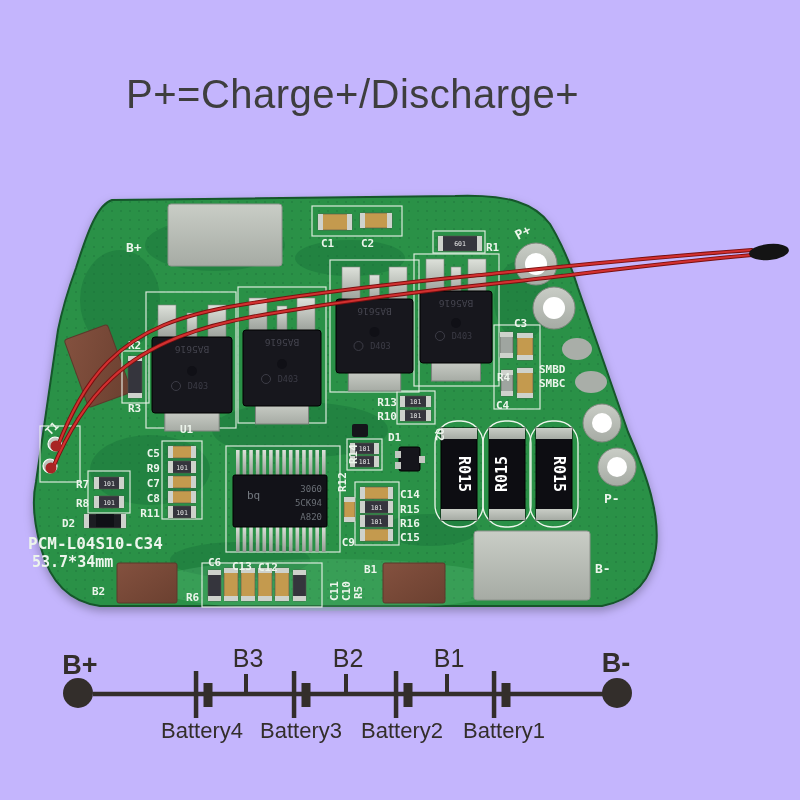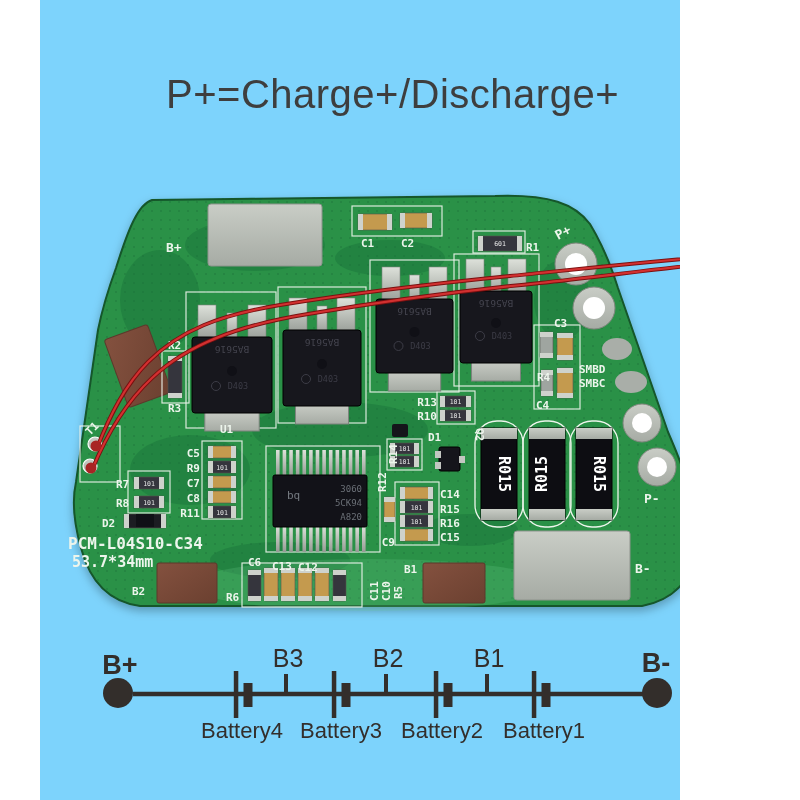--- a/index.html
+++ b/index.html
@@ -1,17 +1,17 @@
 <!DOCTYPE html>
 <html><head>
 <meta charset="utf-8">
 <style>
   html,body{margin:0;padding:0;background:#ffffff;}
-  .stage{position:relative;width:640px;height:800px;background:#7dd3fc;overflow:hidden;
-         font-family:"Liberation Sans",sans-serif;margin-left:40px;}
+  .stage{position:relative;width:800px;height:800px;background:#c4b5fd;overflow:hidden;
+         font-family:"Liberation Sans",sans-serif;}
   .title{position:absolute;left:126px;top:74px;color:#3e3e3e;font-size:40px;line-height:41px;
          letter-spacing:.5px;font-family:"Liberation Sans",sans-serif;}
   svg{position:absolute;left:0;top:0;}
   .silk{font-family:"DejaVu Sans Mono",monospace;fill:#edf5ec;font-weight:bold;}
   .mark{font-family:"DejaVu Sans Mono",monospace;}
   .diaglbl{font-family:"Liberation Sans",sans-serif;}
 </style>
 </head>
 <body>
 

